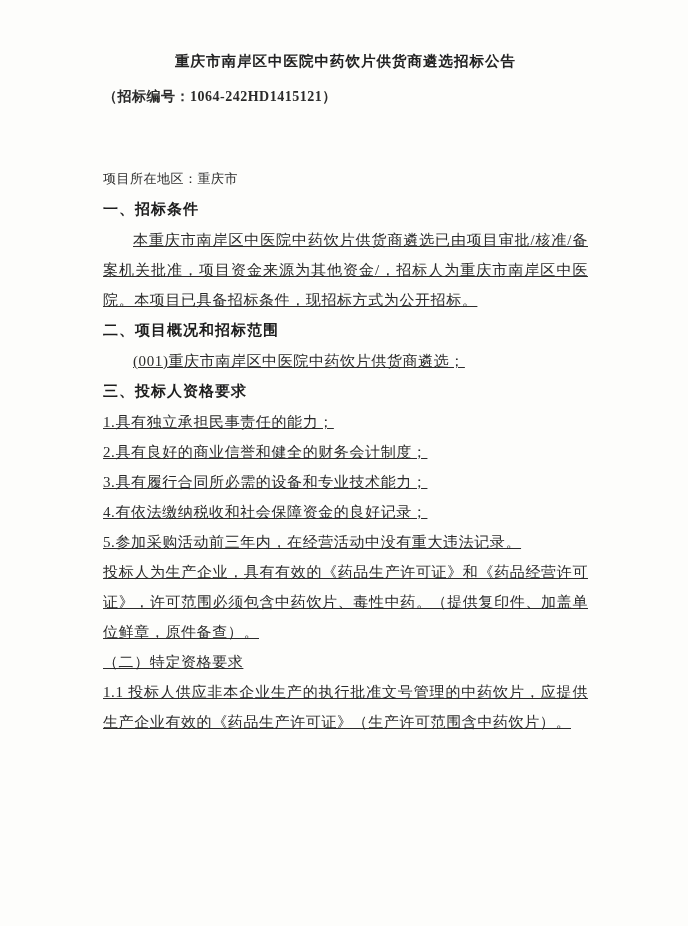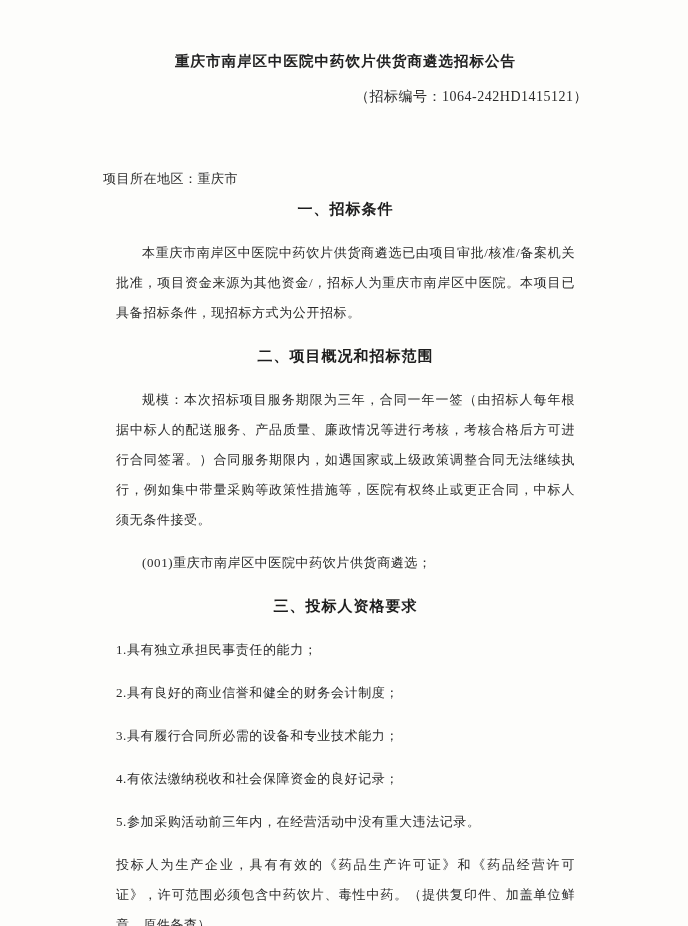--- a/index.html
+++ b/index.html
@@ -22,70 +22,69 @@
   .doc-title {
     text-align: center;
     font-size: 14.5px;
     font-weight: bold;
     letter-spacing: 1px;
     color: #222;
     line-height: 30px;
     margin: 0;
   }
   .doc-subtitle {
-    text-align: right;
+    text-align: left;
     font-size: 14px;
-    font-weight: 400;
+    font-weight: 700;
     letter-spacing: 0.5px;
     color: #2a2a2a;
     line-height: 30px;
     margin: 6px 0 0 0;
   }
   .location-line {
     margin-top: 52px;
     font-size: 13px;
     line-height: 30px;
     letter-spacing: 0.5px;
   }
   .section-heading {
     font-size: 15px;
     font-weight: bold;
     color: #1d1d1d;
     letter-spacing: 1px;
     line-height: 31px;
     margin: 0;
-    text-align: center;
   }
   .para {
-    font-size: 13px;
+    font-size: 15px;
     line-height: 30px;
     letter-spacing: 0.6px;
     text-align: justify;
-    margin: 13px;
+    margin: 0;
+    text-decoration: underline;
   }
   .para.indent {
     text-indent: 2em;
   }
 </style>
 </head>
 <body>
 
 <div class="page">
 
   <h1 class="doc-title">重庆市南岸区中医院中药饮片供货商遴选招标公告</h1>
 
   <div class="doc-subtitle">（招标编号：1064-242HD1415121）</div>
 
   <div class="location-line">项目所在地区：重庆市</div>
 
   <h2 class="section-heading">一、招标条件</h2>
   <p class="para indent">本重庆市南岸区中医院中药饮片供货商遴选已由项目审批/核准/备案机关批准，项目资金来源为其他资金/，招标人为重庆市南岸区中医院。本项目已具备招标条件，现招标方式为公开招标。</p>
 
   <h2 class="section-heading">二、项目概况和招标范围</h2>
-  <p class="para indent">规模：本次招标项目服务期限为三年，合同一年一签（由招标人每年根据中标人的配送服务、产品质量、廉政情况等进行考核，考核合格后方可进行合同签署。）合同服务期限内，如遇国家或上级政策调整合同无法继续执行，例如集中带量采购等政策性措施等，医院有权终止或更正合同，中标人须无条件接受。</p>
   <p class="para indent">(001)重庆市南岸区中医院中药饮片供货商遴选；</p>
 
   <h2 class="section-heading">三、投标人资格要求</h2>
   <p class="para">1.具有独立承担民事责任的能力；</p>
   <p class="para">2.具有良好的商业信誉和健全的财务会计制度；</p>
   <p class="para">3.具有履行合同所必需的设备和专业技术能力；</p>
   <p class="para">4.有依法缴纳税收和社会保障资金的良好记录；</p>
   <p class="para">5.参加采购活动前三年内，在经营活动中没有重大违法记录。</p>
   <p class="para">投标人为生产企业，具有有效的《药品生产许可证》和《药品经营许可证》，许可范围必须包含中药饮片、毒性中药。（提供复印件、加盖单位鲜章，原件备查）。</p>
   <p class="para">（二）特定资格要求</p>

